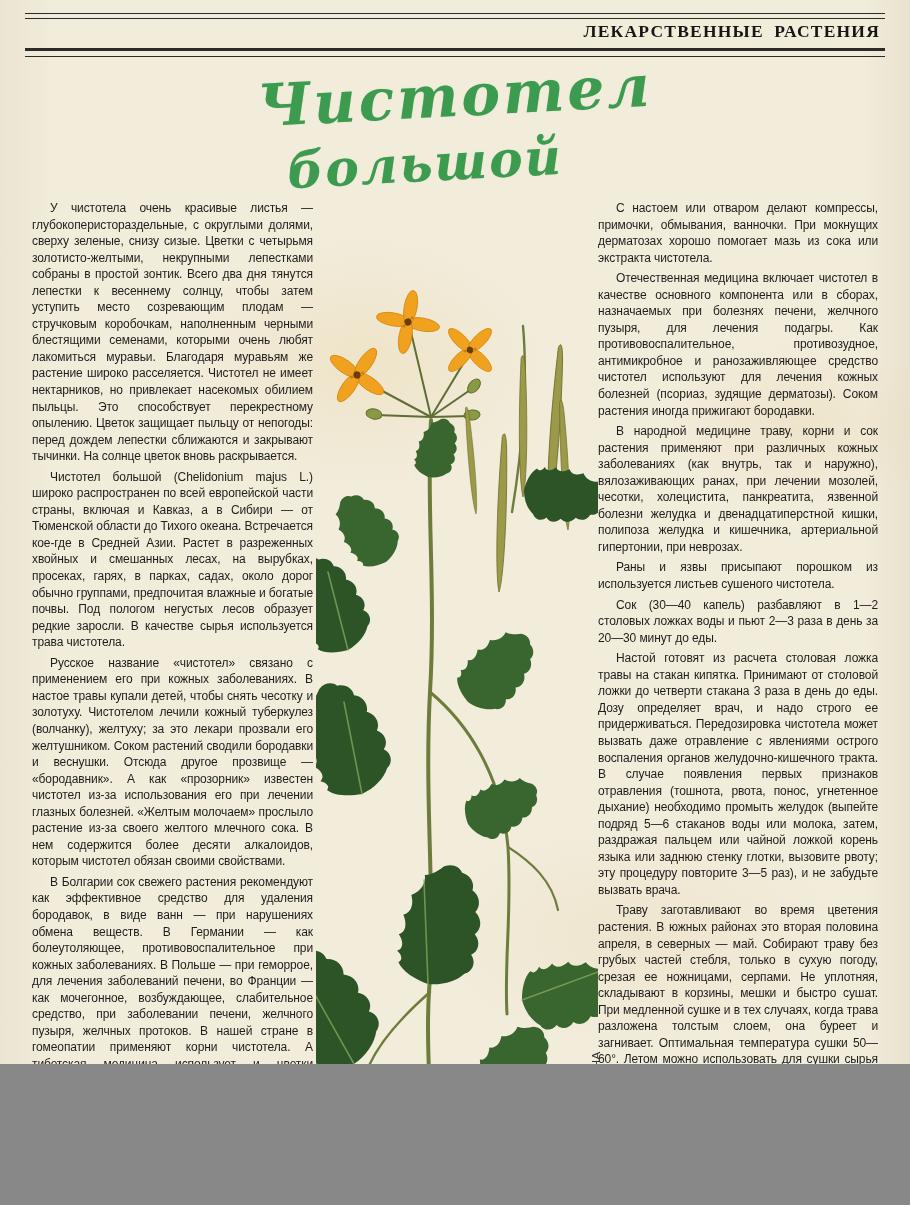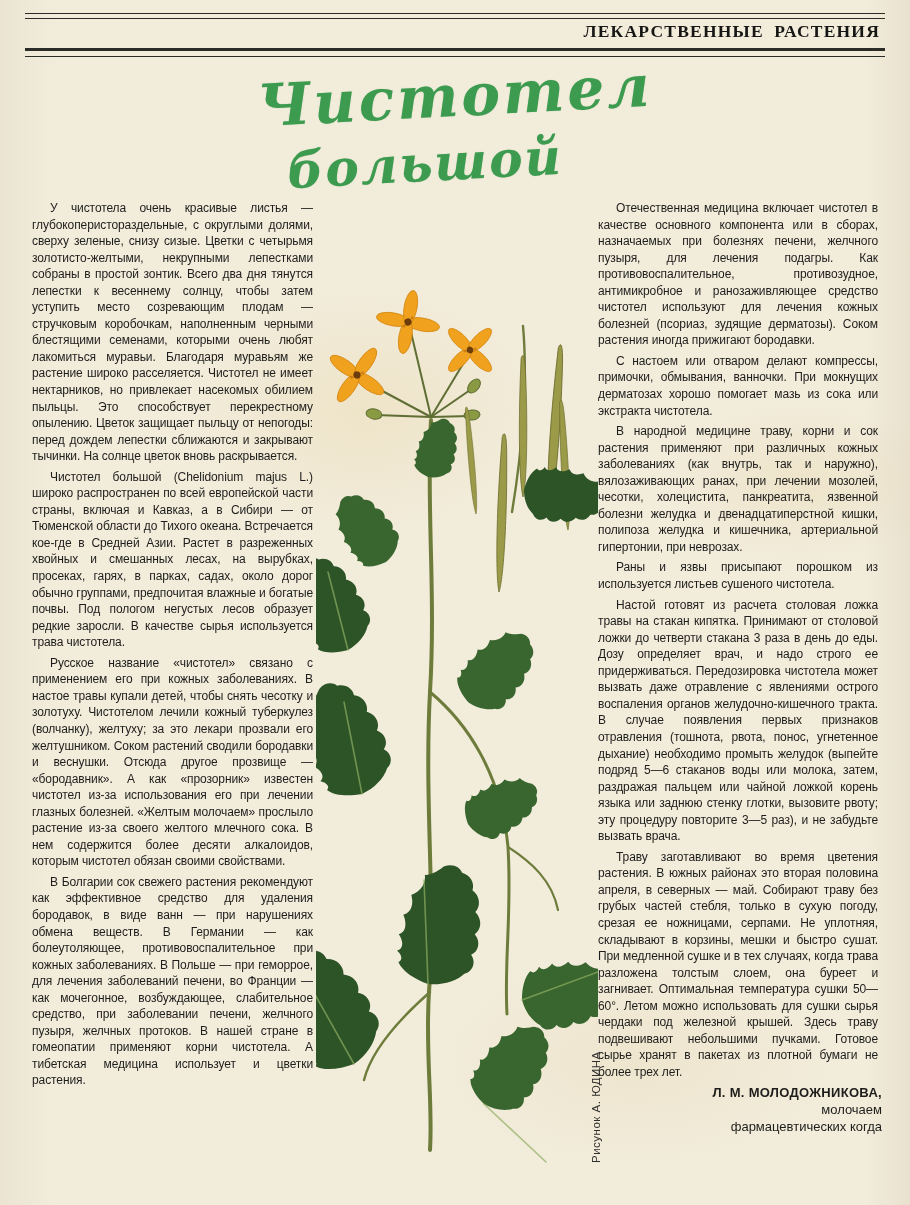--- a/index.html
+++ b/index.html
@@ -3,21 +3,21 @@
 <meta charset="utf-8">
 <style>
   :root{
     --paper:#f2ecdb; --ink:#1d1d1b; --rule:#2b2b28;
     --title-green:#3d9b50; --flower:#f0a11e; --flower-center:#6b3c0c;
     --leaf:#39662f; --leaf-dark:#2c5427; --stem:#6e7c3b; --pod:#9a9a48;
   }
   html,body{margin:0;padding:0;}
   body{background:#888;font-family:"Liberation Sans",sans-serif;}
   .page{
-    position:relative;width:910px;height:1205px;margin:0 auto;overflow:hidden;
+    position:relative;width:910px;height:1064px;margin:0 auto;overflow:hidden;
     background:
       radial-gradient(ellipse 260px 180px at 40% 34%, rgba(214,178,84,.14), transparent 70%),
       radial-gradient(ellipse 200px 120px at 88% 40%, rgba(210,170,80,.12), transparent 70%),
       radial-gradient(ellipse 300px 160px at 70% 88%, rgba(205,170,90,.10), transparent 70%),
       linear-gradient(90deg, rgba(120,100,60,.06), rgba(0,0,0,0) 6%, rgba(0,0,0,0) 95%, rgba(120,100,60,.08)),
       var(--paper);
   }
   
   .rule-double-top{position:absolute;left:25px;right:25px;top:13px;height:4px;
     border-top:1px solid var(--rule);border-bottom:1px solid var(--rule);}
@@ -74,24 +74,25 @@
 
   <p class="para">У чистотела очень красивые листья — глубокоперистораздельные, с округлыми долями, сверху зеленые, снизу сизые. Цветки с четырьмя золотисто-желтыми, некрупными лепестками собраны в простой зонтик. Всего два дня тянутся лепестки к весеннему солнцу, чтобы затем уступить место созревающим плодам — стручковым коробочкам, наполненным черными блестящими семенами, которыми очень любят лакомиться муравьи. Благодаря муравьям же растение широко расселяется. Чистотел не имеет нектарников, но привлекает насекомых обилием пыльцы. Это способствует перекрестному опылению. Цветок защищает пыльцу от непогоды: перед дождем лепестки сближаются и закрывают тычинки. На солнце цветок вновь раскрывается.</p>
       <p class="para">Чистотел большой (Chelidonium majus L.) широко распространен по всей европейской части страны, включая и Кавказ, а в Сибири — от Тюменской области до Тихого океана. Встречается кое-где в Средней Азии. Растет в разреженных хвойных и смешанных лесах, на вырубках, просеках, гарях, в парках, садах, около дорог обычно группами, предпочитая влажные и богатые почвы. Под пологом негустых лесов образует редкие заросли. В качестве сырья используется трава чистотела.</p>
       <p class="para">Русское название «чистотел» связано с применением его при кожных заболеваниях. В настое травы купали детей, чтобы снять чесотку и золотуху. Чистотелом лечили кожный туберкулез (волчанку), желтуху; за это лекари прозвали его желтушником. Соком растений сводили бородавки и веснушки. Отсюда другое прозвище — «бородавник». А как «прозорник» известен чистотел из-за использования его при лечении глазных болезней. «Желтым молочаем» прослыло растение из-за своего желтого млечного сока. В нем содержится более десяти алкалоидов, которым чистотел обязан своими свойствами.</p>
       <p class="para">В Болгарии сок свежего растения рекомендуют как эффективное средство для удаления бородавок, в виде ванн — при нарушениях обмена веществ. В Германии — как болеутоляющее, противовоспалительное при кожных заболеваниях. В Польше — при геморрое, для лечения заболеваний печени, во Франции — как мочегонное, возбуждающее, слабительное средство, при заболевании печени, желчного пузыря, желчных протоков. В нашей стране в гомеопатии применяют корни чистотела. А тибетская медицина использует и цветки растения.</p>
     </div>
 
   <div class="col col-right">
     <div>
 
-    <p class="para">Отечественная медицина включает чистотел в качестве основного компонента или в сборах, назначаемых при болезнях печени, желчного пузыря, для лечения подагры. Как противовоспалительное, противозудное, антимикробное и ранозаживляющее средство чистотел используют для лечения кожных болезней (псориаз, зудящие дерматозы). Соком растения иногда прижигают бородавки.</p>
-        <p class="para">С настоем или отваром делают компрессы, примочки, обмывания, ванночки. При мокнущих дерматозах хорошо помогает мазь из сока или экстракта чистотела.</p>
+    <p class="para">С настоем или отваром делают компрессы, примочки, обмывания, ванночки. При мокнущих дерматозах хорошо помогает мазь из сока или экстракта чистотела.</p>
+        <p class="para">Отечественная медицина включает чистотел в качестве основного компонента или в сборах, назначаемых при болезнях печени, желчного пузыря, для лечения подагры. Как противовоспалительное, противозудное, антимикробное и ранозаживляющее средство чистотел используют для лечения кожных болезней (псориаз, зудящие дерматозы). Соком растения иногда прижигают бородавки.</p>
         <p class="para">В народной медицине траву, корни и сок растения применяют при различных кожных заболеваниях (как внутрь, так и наружно), вялозаживающих ранах, при лечении мозолей, чесотки, холецистита, панкреатита, язвенной болезни желудка и двенадцатиперстной кишки, полипоза желудка и кишечника, артериальной гипертонии, при неврозах.</p>
         <p class="para">Раны и язвы присыпают порошком из используется листьев сушеного чистотела.</p>
+        <p class="para">Сок (30—40 капель) разбавляют в 1—2 столовых ложках воды и пьют 2—3 раза в день за 20—30 минут до еды.</p>
         <p class="para">Настой готовят из расчета столовая ложка травы на стакан кипятка. Принимают от столовой ложки до четверти стакана 3 раза в день до еды. Дозу определяет врач, и надо строго ее придерживаться. Передозировка чистотела может вызвать даже отравление с явлениями острого воспаления органов желудочно-кишечного тракта. В случае появления первых признаков отравления (тошнота, рвота, понос, угнетенное дыхание) необходимо промыть желудок (выпейте подряд 5—6 стаканов воды или молока, затем, раздражая пальцем или чайной ложкой корень языка или заднюю стенку глотки, вызовите рвоту; эту процедуру повторите 3—5 раз), и не забудьте вызвать врача.</p>
         <p class="para">Траву заготавливают во время цветения растения. В южных районах это вторая половина апреля, в северных — май. Собирают траву без грубых частей стебля, только в сухую погоду, срезая ее ножницами, серпами. Не уплотняя, складывают в корзины, мешки и быстро сушат. При медленной сушке и в тех случаях, когда трава разложена толстым слоем, она буреет и загнивает. Оптимальная температура сушки 50—60°. Летом можно использовать для сушки сырья чердаки под железной крышей. Здесь траву подвешивают небольшими пучками. Готовое сырье хранят в пакетах из плотной бумаги не более трех лет.</p>
       </div>
     <div class="byline">
       <div class="b1">Л. М. МОЛОДОЖНИКОВА,</div>
       <div>молочаем</div>
       <div>фармацевтических когда</div>
     </div>
   </div>
 

